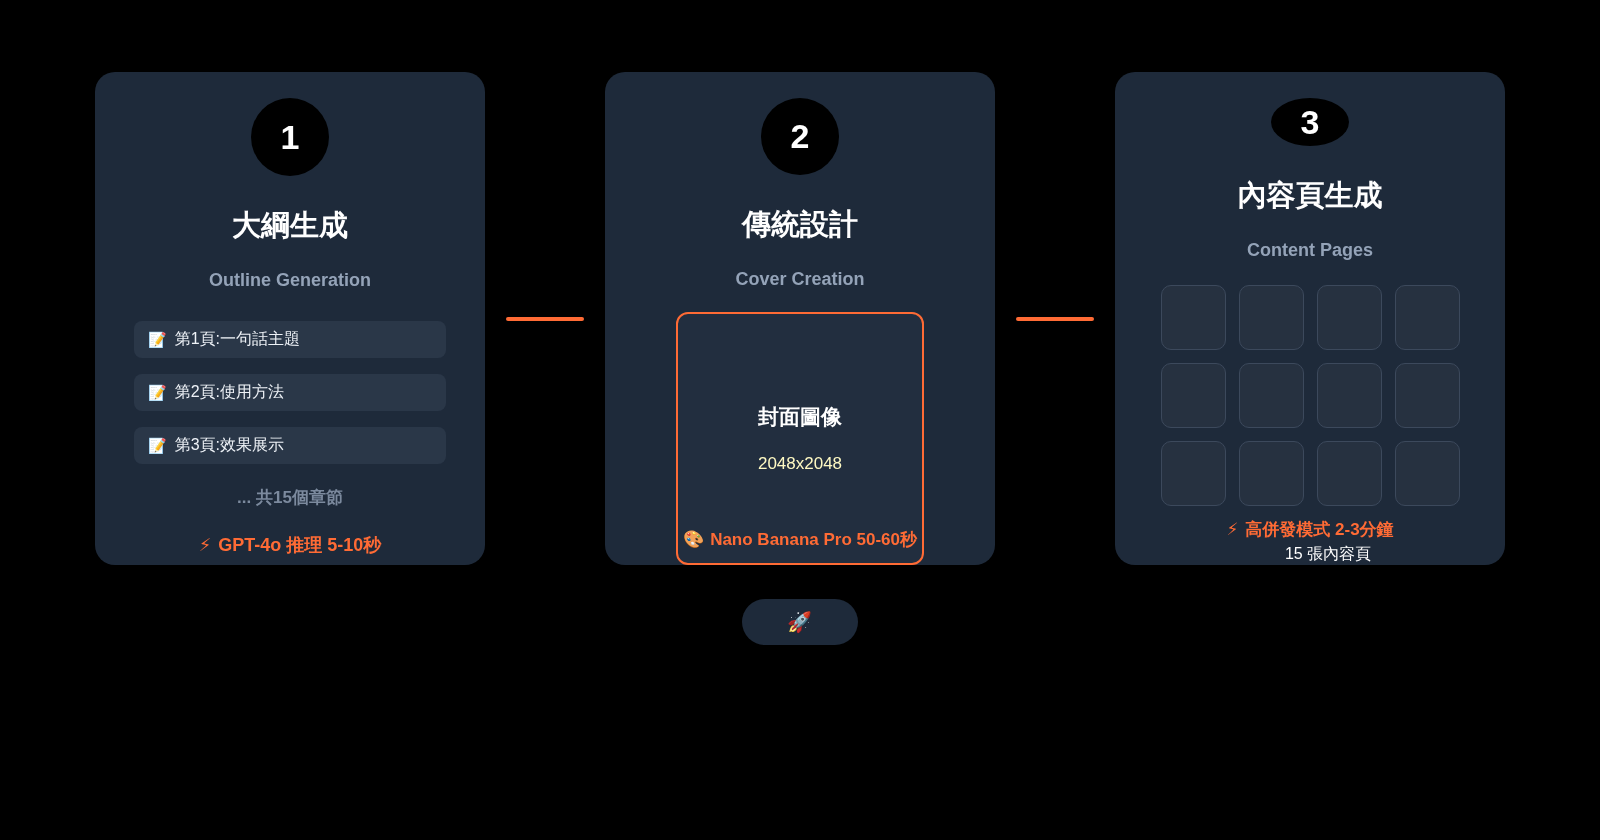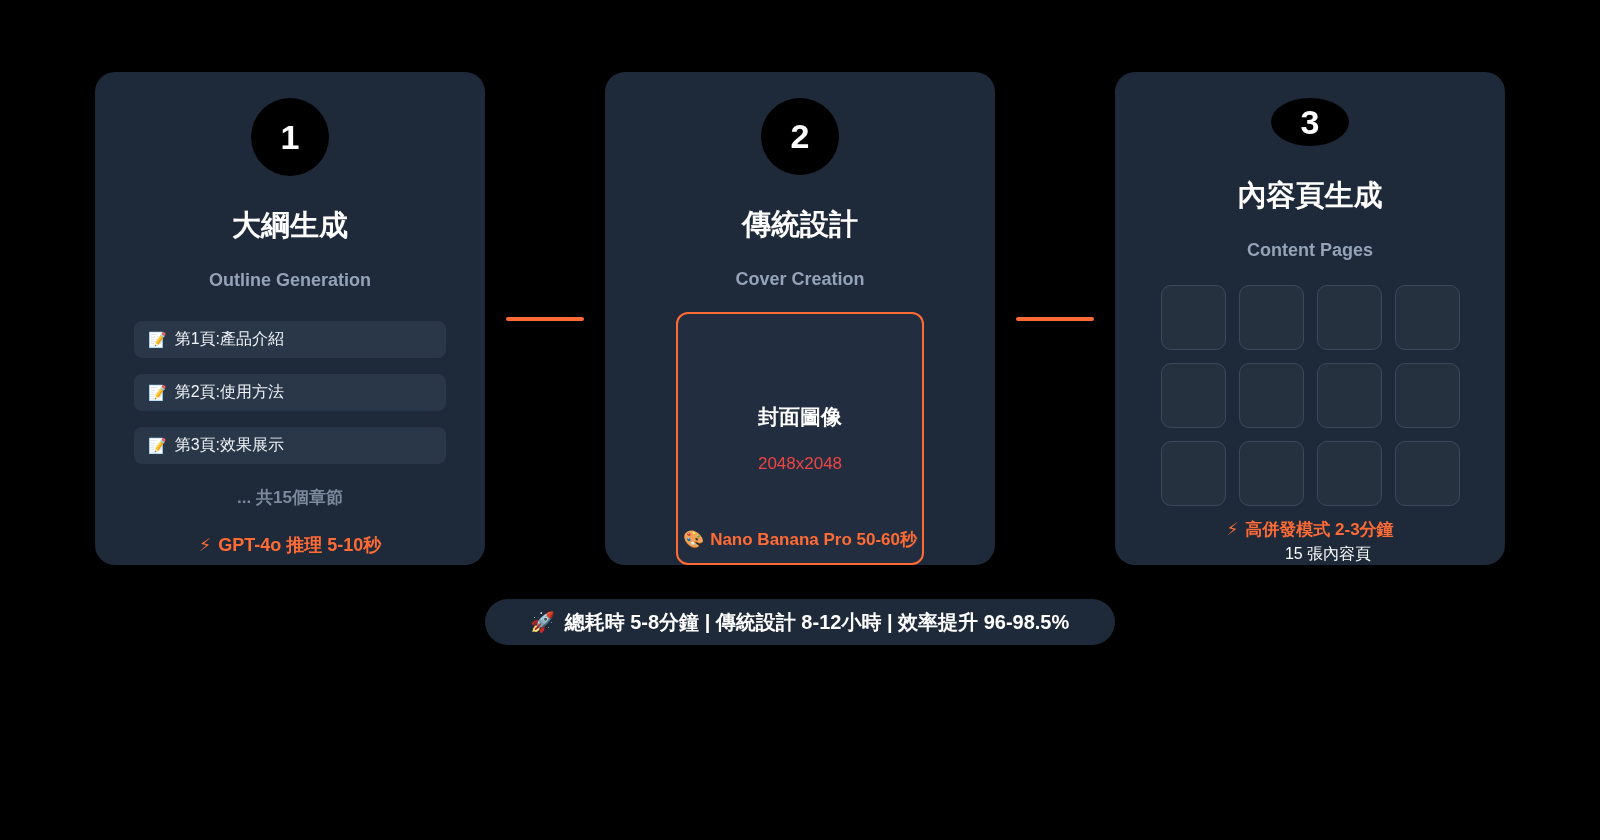--- a/index.html
+++ b/index.html
@@ -70,21 +70,21 @@
   
   .cover-box {
     margin-top: 22px;
     width: 248px; height: 258px;
     border: 2px solid #ff6b35; border-radius: 12px;
     background: #222e3f;
     display: flex; flex-direction: column; align-items: center; justify-content: center;
     position: relative;
   }
   .cover-title { font-size: 21px; font-weight: 800; color: #ffffff; }
-  .cover-size { margin-top: 23px; font-size: 17px; color: #ef4444; }
+  .cover-size { margin-top: 23px; font-size: 17px; color: #fef9c3; }
   .cover-footer {
     position: absolute; bottom: 12px; left: 0; right: 0;
     display: flex; justify-content: center; align-items: center; gap: 6px;
     font-size: 17px; font-weight: 700; color: #ff6b35; margin-top: 0;
   }
   
   .content-grid {
     margin-top: 24px;
     display: grid;
     grid-template-columns: repeat(4, 65px);
@@ -116,21 +116,21 @@
 
   <div class="steps-row">
 
     <section class="card">
       <div class="badge">1</div>
       <div class="step-title">大綱生成</div>
       <div class="step-subtitle">Outline Generation</div>
       <div class="outline-list">
         <div class="outline-item">
           <span class="item-icon">📝</span>
-          <span>第1頁:產品介紹</span>
+          <span>第1頁:一句話主題</span>
         </div>
         <div class="outline-item">
           <span class="item-icon">📝</span>
           <span>第2頁:使用方法</span>
         </div>
         <div class="outline-item">
           <span class="item-icon">📝</span>
           <span>第3頁:效果展示</span>
         </div>
       </div>
@@ -181,16 +181,15 @@
         <span>⚡</span>
         <span>高併發模式 2-3分鐘</span>
       </div>
       <div class="content-caption">15 張內容頁</div>
     </section>
 
   </div>
 
   <div class="summary-pill">
     <span>🚀</span>
-    <span>總耗時 5-8分鐘 | 傳統設計 8-12小時 | 效率提升 96-98.5%</span>
   </div>
 
 </div>
 
 </body></html>

